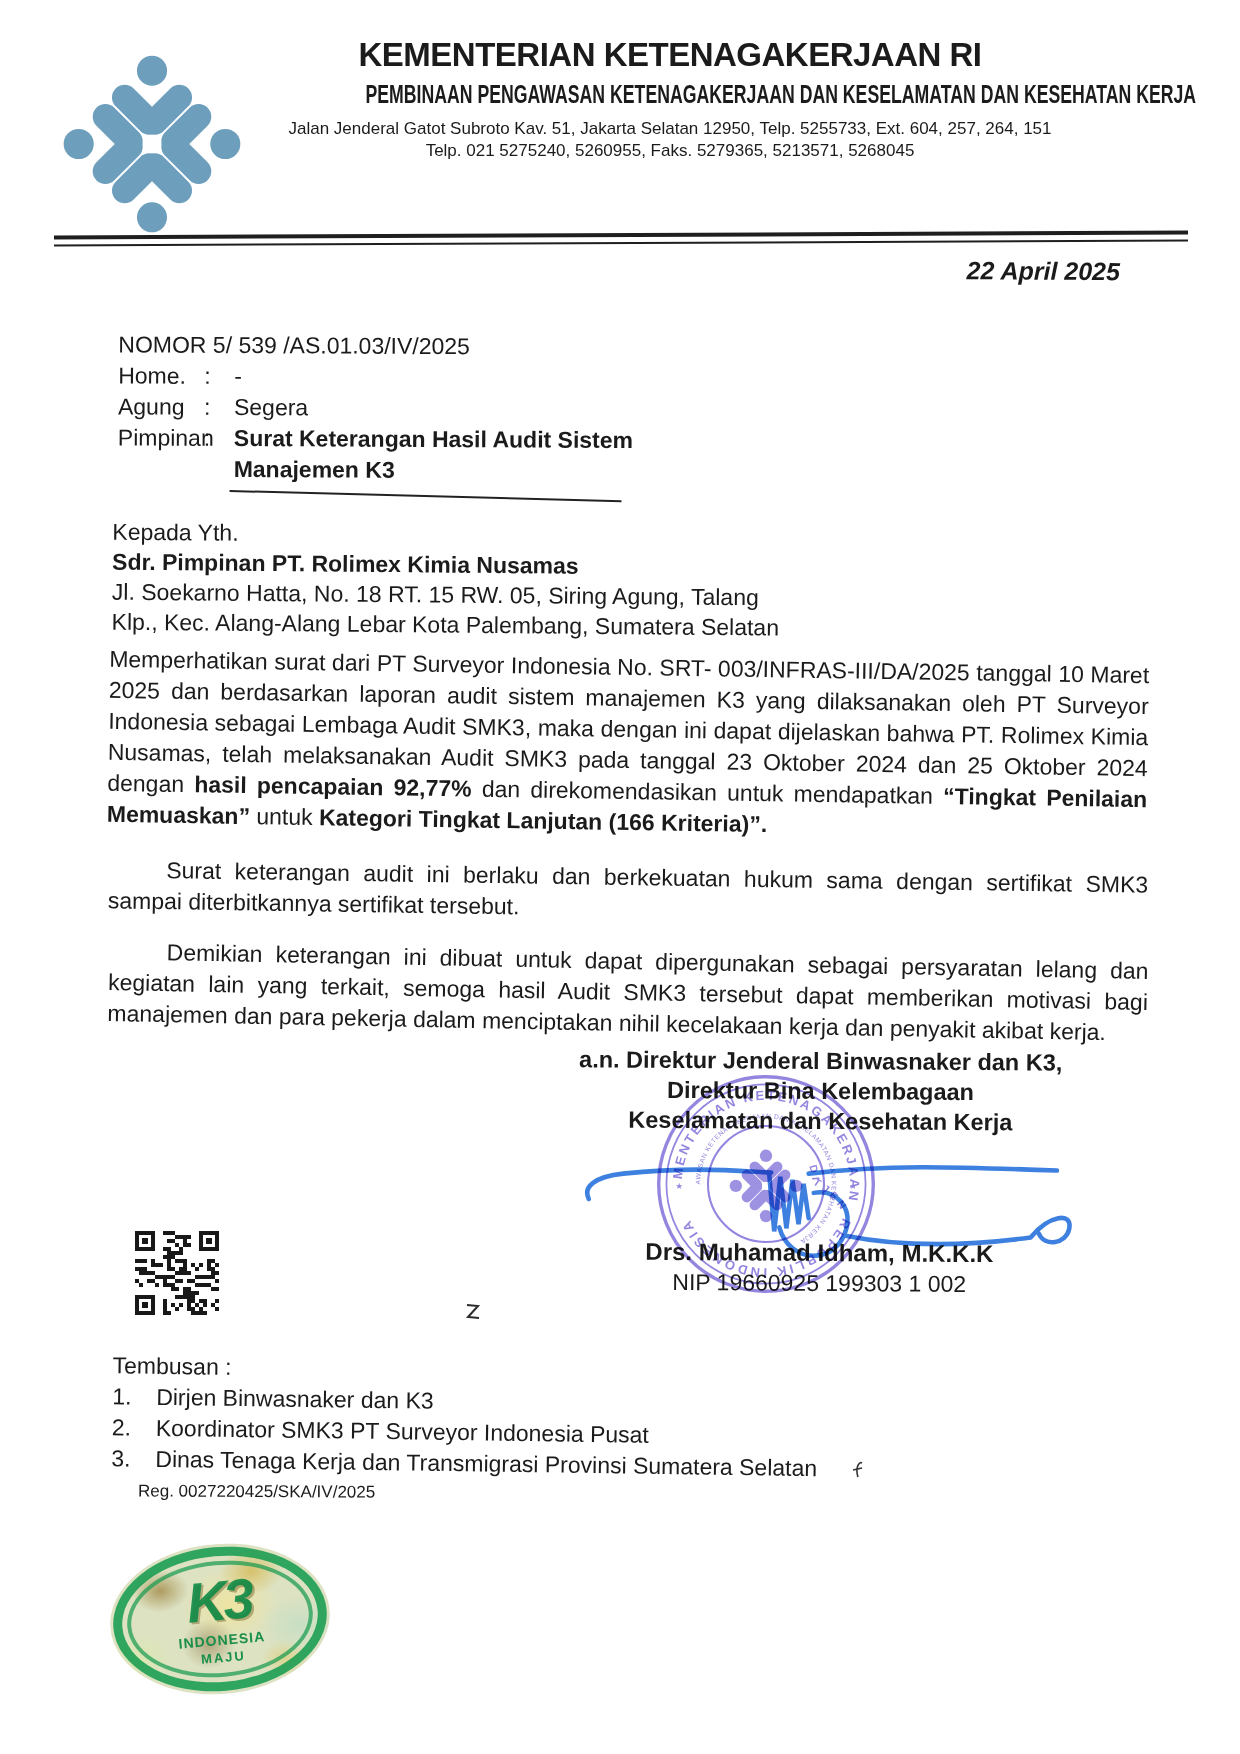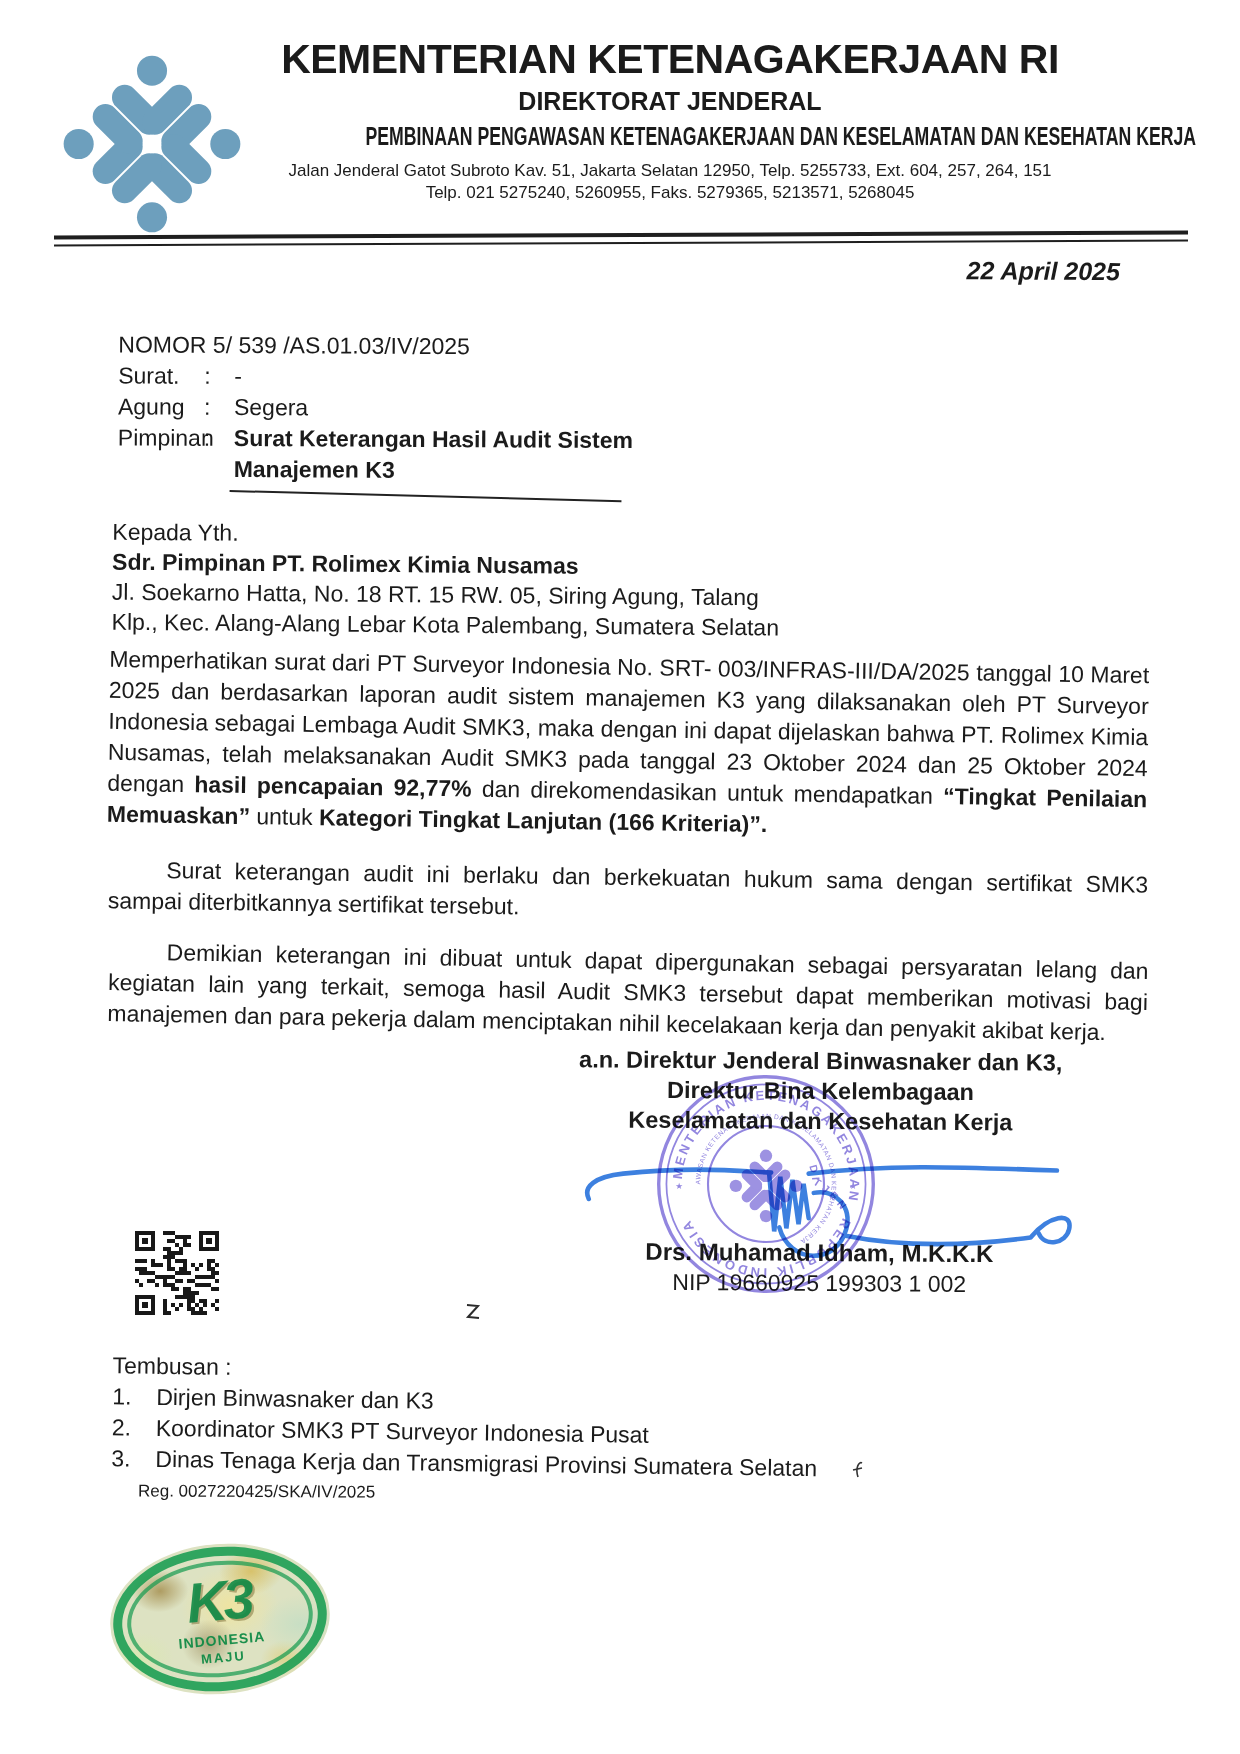--- a/index.html
+++ b/index.html
@@ -2,21 +2,21 @@
 <html><head>
 <meta charset="utf-8">
 <style>
   html,body{margin:0;padding:0;background:#ffffff;}
   .page{position:relative;width:1240px;height:1754px;background:#fff;overflow:hidden;
         font-family:"Liberation Sans", sans-serif;color:#1b1b1b;}
 
   
   .lh-logo{position:absolute;left:56px;top:50px;width:192px;height:188px;}
   .lh-text{position:absolute;left:170px;top:36px;width:1000px;text-align:center;}
-  .lh-ministry{font-size:41px;font-weight:bold;letter-spacing:-.5px;}
+  .lh-ministry{font-size:33px;font-weight:bold;letter-spacing:-.5px;}
   .lh-directorate{font-size:25px;font-weight:bold;margin-top:4px;}
   .lh-division{margin-top:5px;white-space:nowrap;}
   .lh-division>span{display:inline-block;font-size:26px;font-weight:bold;transform:scaleX(.68);transform-origin:center;}
   .lh-addr{font-size:17px;line-height:22px;margin-top:8px;}
   .lh-rule{position:absolute;left:54px;top:233px;width:1134px;height:5px;
            border-top:4.5px solid #1f1f1f;border-bottom:2.5px solid #1f1f1f;transform:rotate(-.25deg);}
 
   
   .date{position:absolute;left:760px;top:256px;width:360px;text-align:right;
         font-size:25px;font-weight:bold;font-style:italic;transform:rotate(.4deg);}
@@ -105,35 +105,34 @@
         <rect x="84" y="50" width="64" height="27" rx="13.5" transform="rotate(-45 116 63.5)"></rect>
       </g>
     </g>
     <use href="#kemnakerFig" xlink:href="#kemnakerFig" transform="rotate(90 100 100)"></use>
     <use href="#kemnakerFig" xlink:href="#kemnakerFig" transform="rotate(180 100 100)"></use>
     <use href="#kemnakerFig" xlink:href="#kemnakerFig" transform="rotate(270 100 100)"></use>
   </svg>
 
   <div class="lh-text">
     <div class="lh-ministry">KEMENTERIAN KETENAGAKERJAAN RI</div>
-    <div class="lh-directorate">DIREKTORAT JENDERAL</div>
     <div class="lh-division"><span>PEMBINAAN PENGAWASAN KETENAGAKERJAAN DAN KESELAMATAN DAN KESEHATAN KERJA</span></div>
     <div class="lh-addr">
       <div>Jalan Jenderal Gatot Subroto Kav. 51, Jakarta Selatan 12950, Telp. 5255733, Ext. 604, 257, 264, 151</div>
       <div>Telp. 021 5275240, 5260955, Faks. 5279365, 5213571, 5268045</div>
     </div>
   </div>
   <div class="lh-rule"></div>
 
   <div class="date">22 April 2025</div>
 
   <div class="meta">
     <div class="nomor">NOMOR 5/  539  /AS.01.03/IV/2025</div>
     <div class="meta-row">
-      <span class="lbl">Surat.</span>
+      <span class="lbl">Home.</span>
       <span class="col">:</span>
       <span class="val">-</span>
     </div>
     <div class="meta-row">
       <span class="lbl">Agung</span>
       <span class="col">:</span>
       <span class="val">Segera</span>
     </div>
     <div class="meta-row">
       <span class="lbl">Pimpinan</span>

